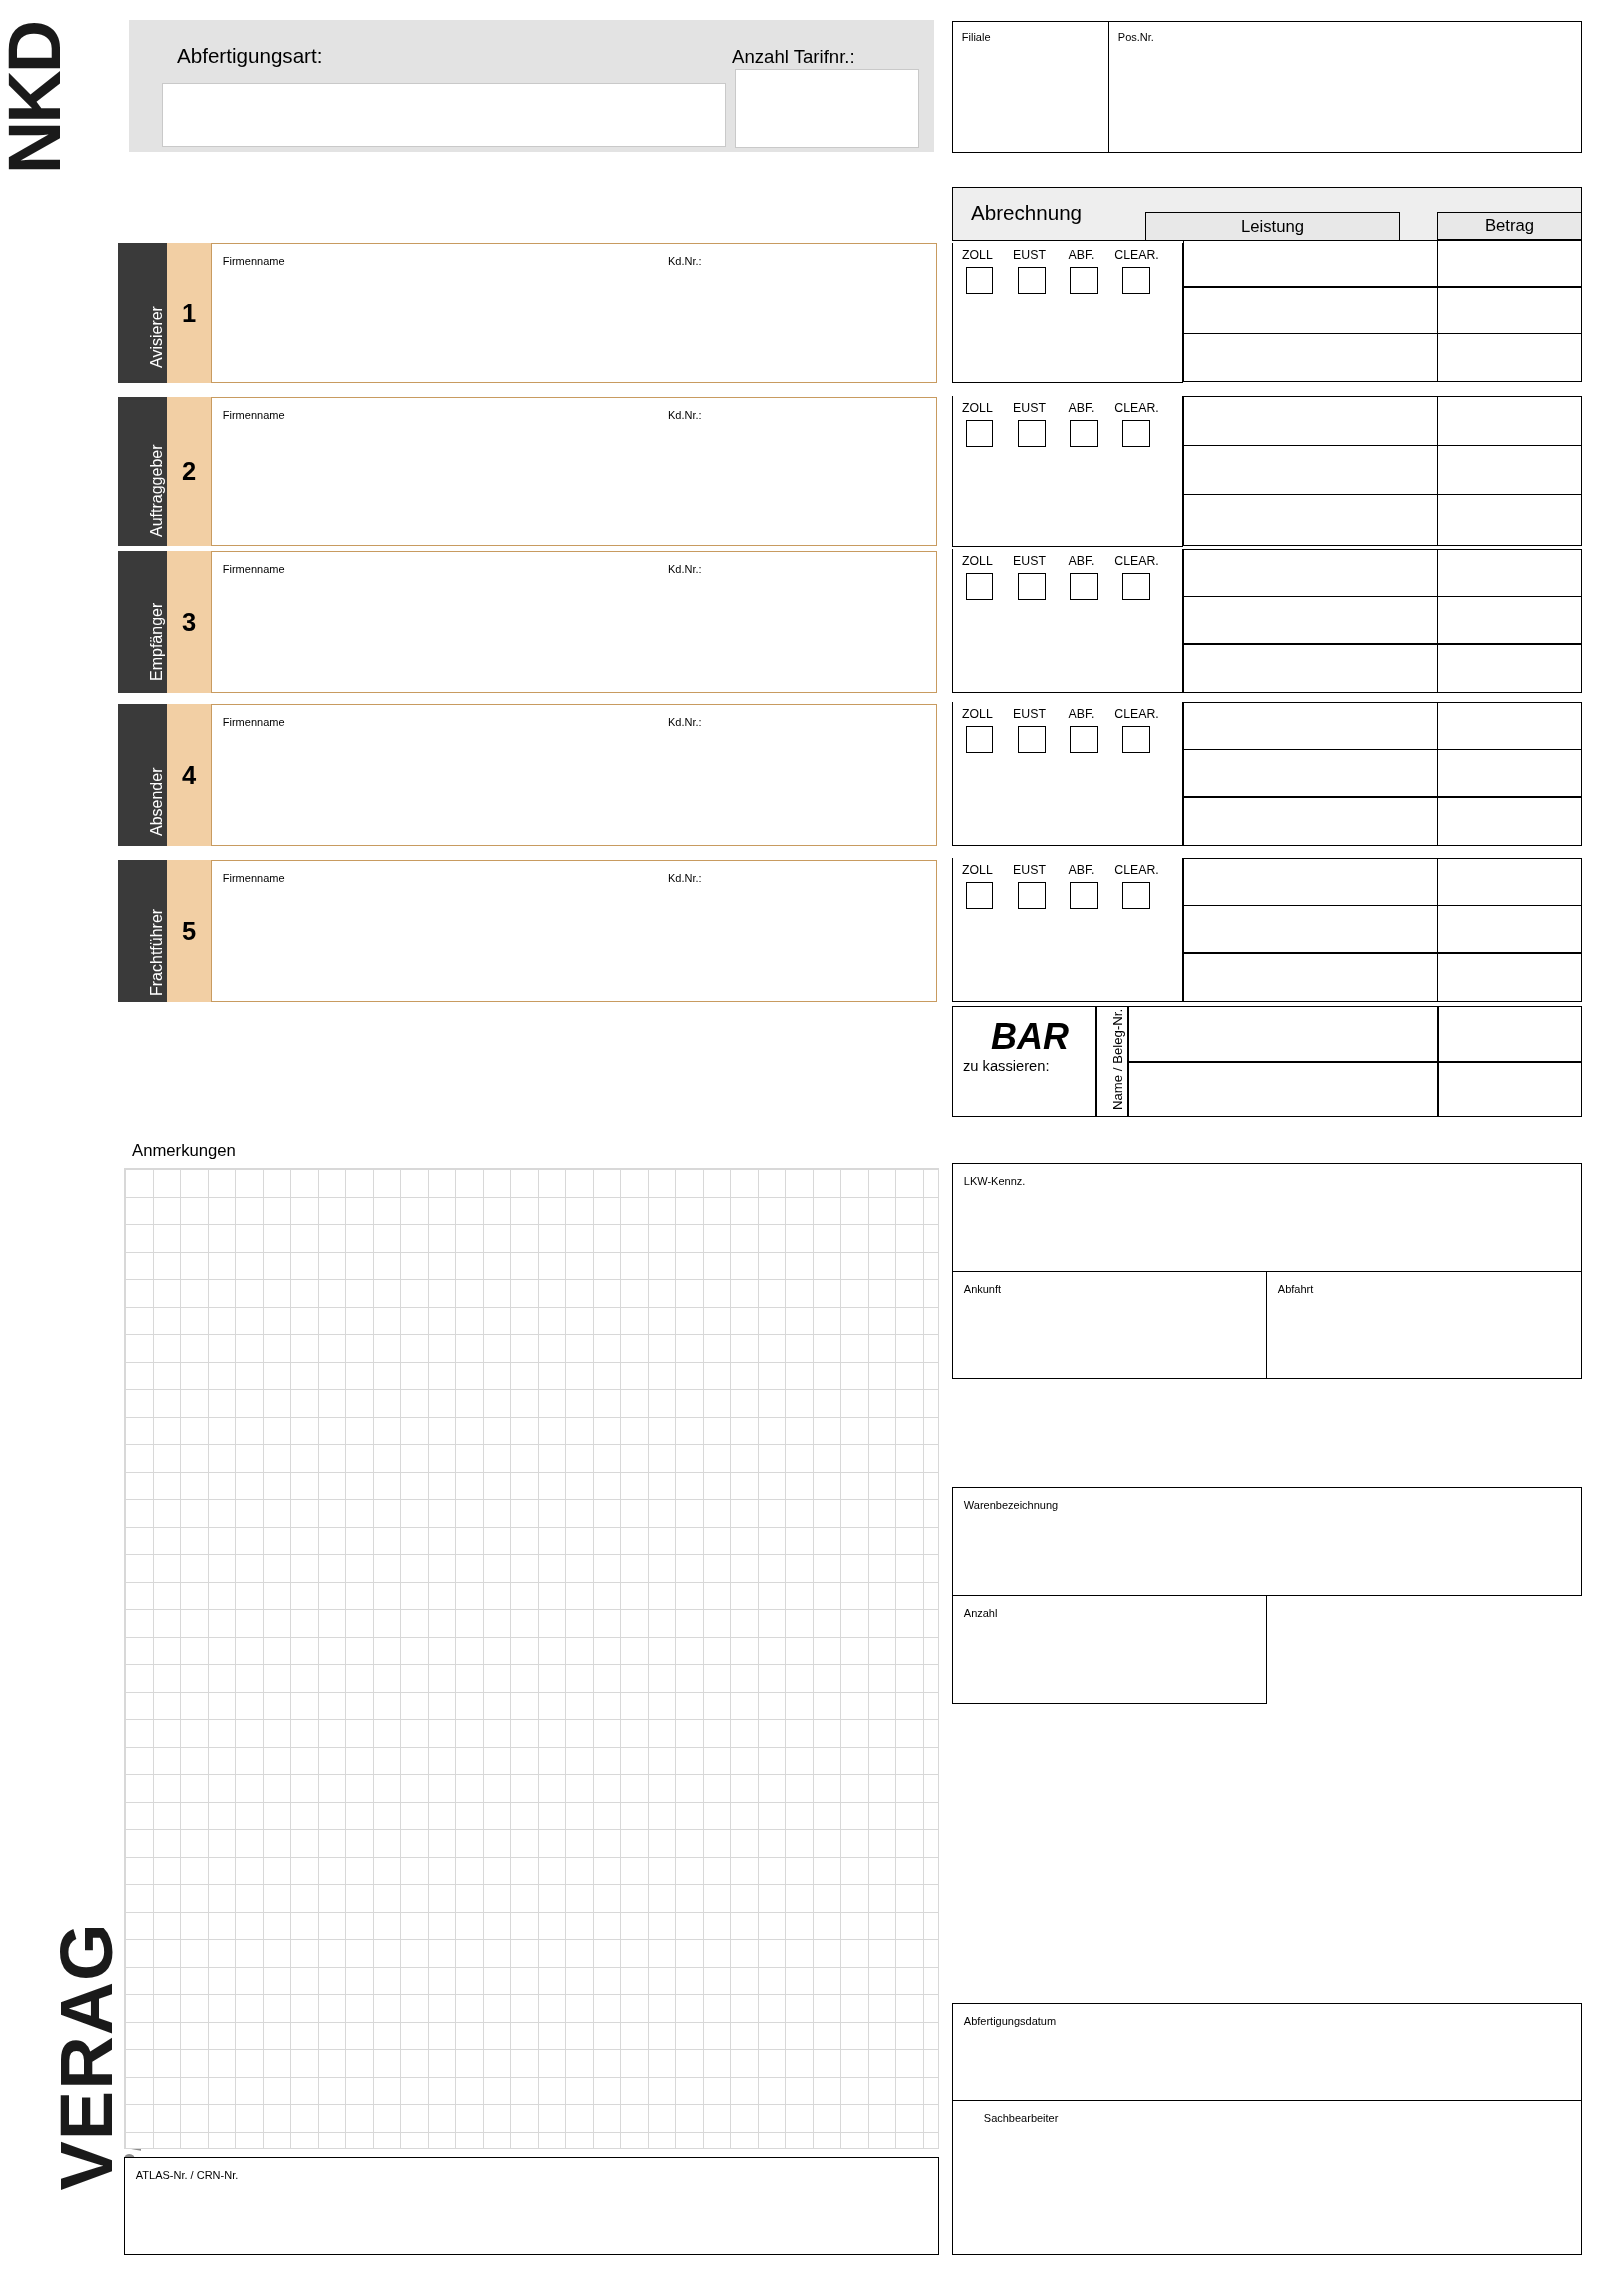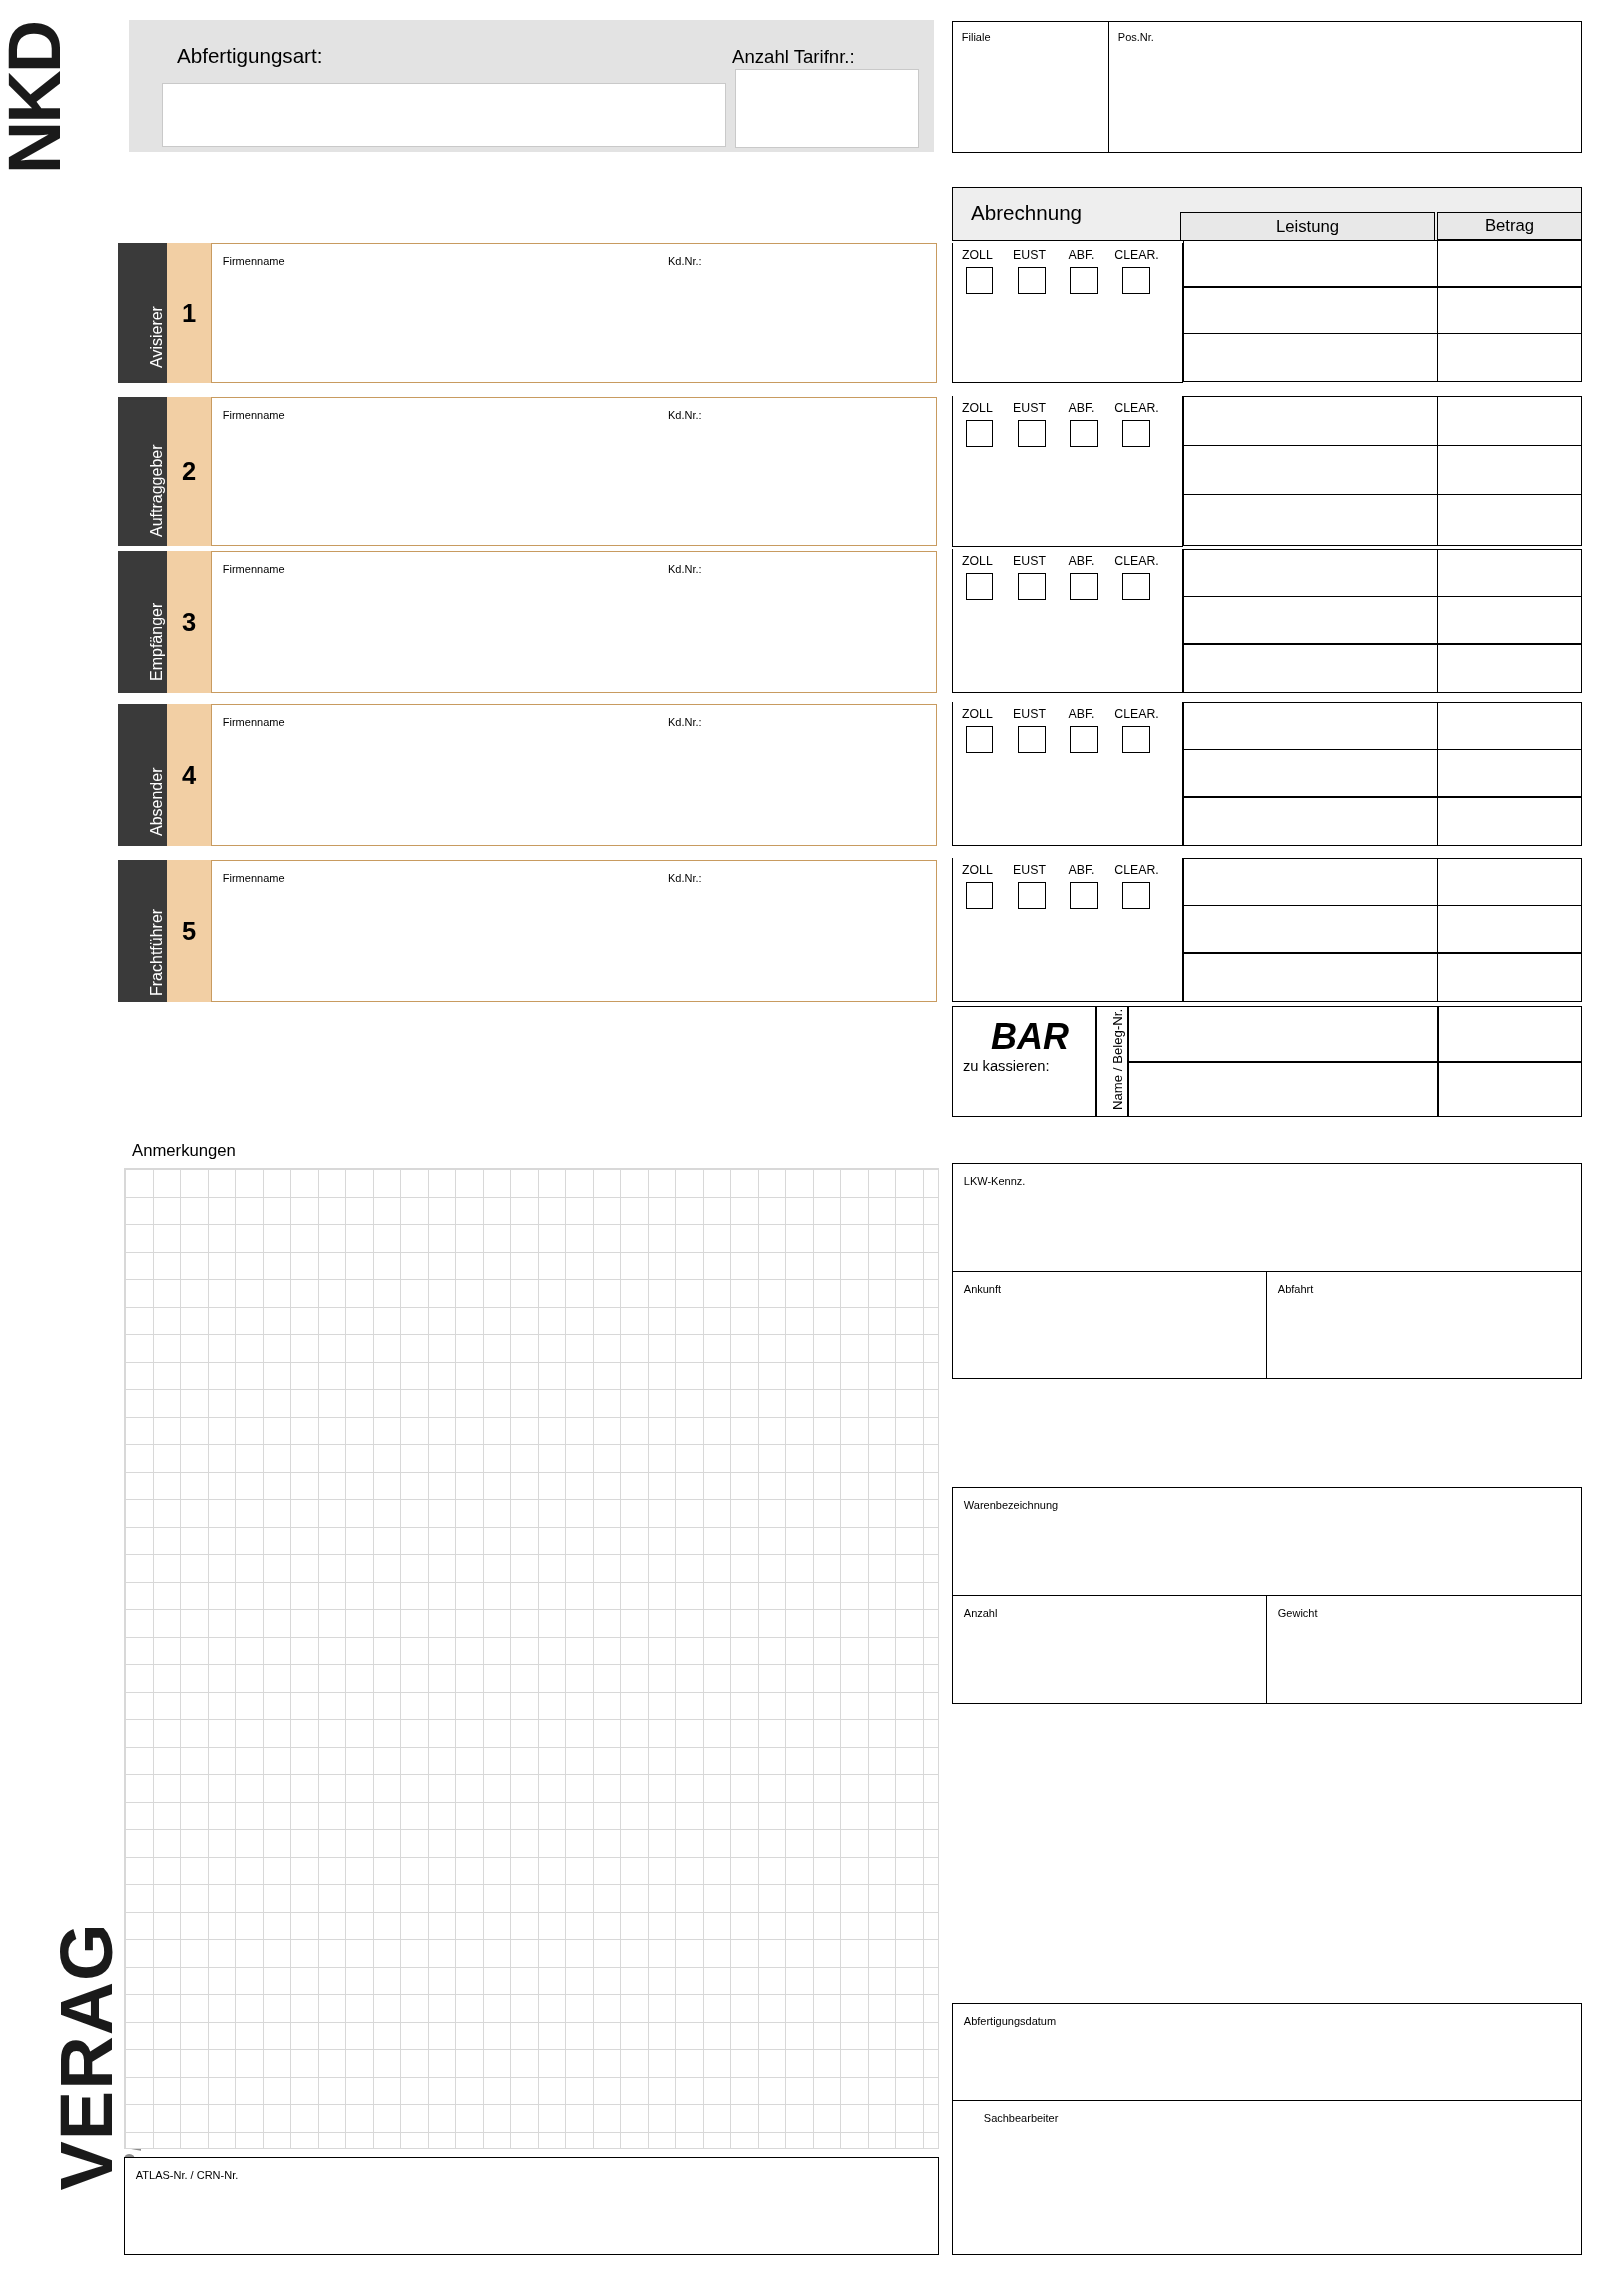--- a/index.html
+++ b/index.html
@@ -178,21 +178,21 @@
 
   <div class="abs box" style="left:1108px; top:20.6px; width:474px; height:132px;">
     <div class="lbl" style="margin:7.9px 0 0 8.8px;">Pos.Nr.</div>
     <div style="height:88px;"></div>
   </div>
 
   <div class="abs box" style="left:952px; top:187px; width:630px; height:54px; background:#eeeeee;"></div>
 
   <div class="abs" style="left:971px; top:201px; font-size:20.6px;">Abrechnung</div>
 
-  <div class="abs box" style="left:1180px; top:212px; width:255px; height:29.4px; background:#e8e8e8; display:flex; align-items:center; justify-content:center;">
+  <div class="abs box" style="left:1145px; top:212px; width:255px; height:29.4px; background:#e8e8e8; display:flex; align-items:center; justify-content:center;">
     <span style="font-size:16.7px;">Leistung</span>
   </div>
 
   <div class="abs box" style="left:1437px; top:212px; width:145px; height:28px; background:#e8e8e8; display:flex; align-items:center; justify-content:center;">
     <span style="font-size:16.7px;">Betrag</span>
   </div>
 
   <div class="abs party-tab" style="left:118px; top:243px; width:49px; height:140px;">
     <div class="party-tab-text" style="left:30px; top:125px;">Avisierer</div>
   </div>
@@ -377,24 +377,20 @@
   <div class="abs box" style="left:952px; top:1487px; width:630px; height:109px;">
     <div class="lbl" style="margin:8.8px 0 0 10.8px;">Warenbezeichnung</div>
     <div style="height:64px;"></div>
   </div>
 
   <div class="abs box" style="left:952px; top:1595px; width:315px; height:109px;">
     <div class="lbl" style="margin:8.8px 0 0 10.8px;">Anzahl</div>
     <div style="height:64px;"></div>
   </div>
 
-  <div class="abs box" style="left:1266px; top:1595px; width:316px; height:109px;">
-    <div class="lbl" style="margin:8.8px 0 0 10.8px;">Gewicht</div>
-    <div style="height:64px;"></div>
-  </div>
 
   <div class="abs box" style="left:952px; top:2003px; width:630px; height:98px;">
     <div class="lbl" style="margin:8.8px 0 0 10.8px;">Abfertigungsdatum</div>
     <div style="height:54px;"></div>
   </div>
 
   <div class="abs box" style="left:952px; top:2100px; width:630px; height:155px;padding-left:20px;">
     <div class="lbl" style="margin:8.8px 0 0 10.8px;">Sachbearbeiter</div>
     <div style="height:108px;"></div>
   </div>

